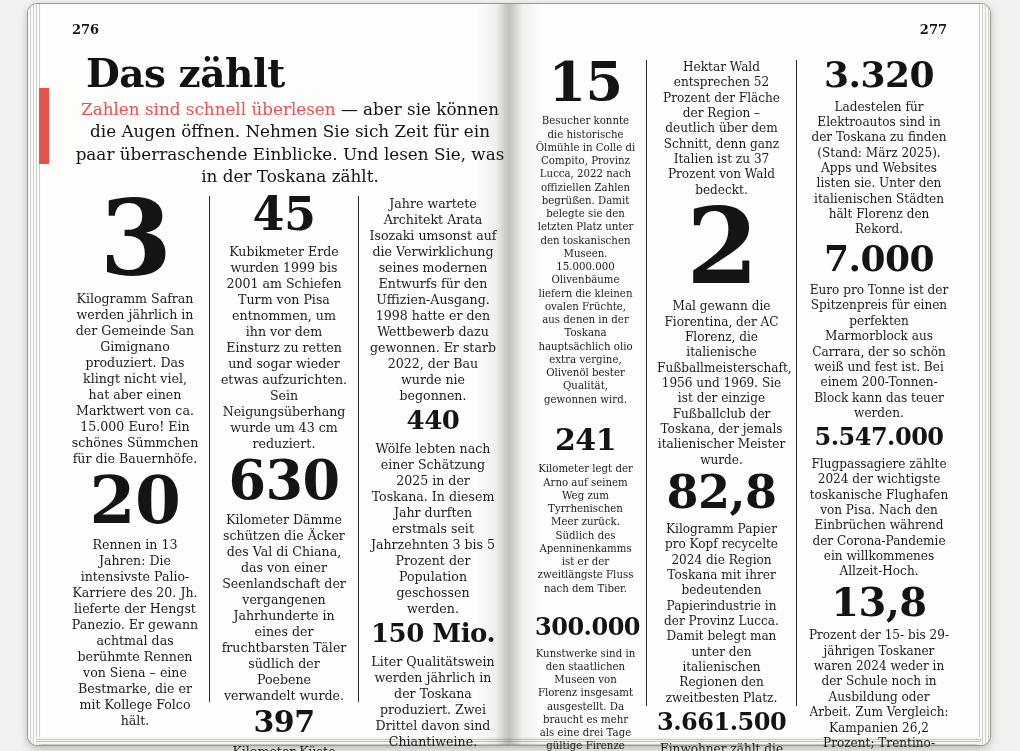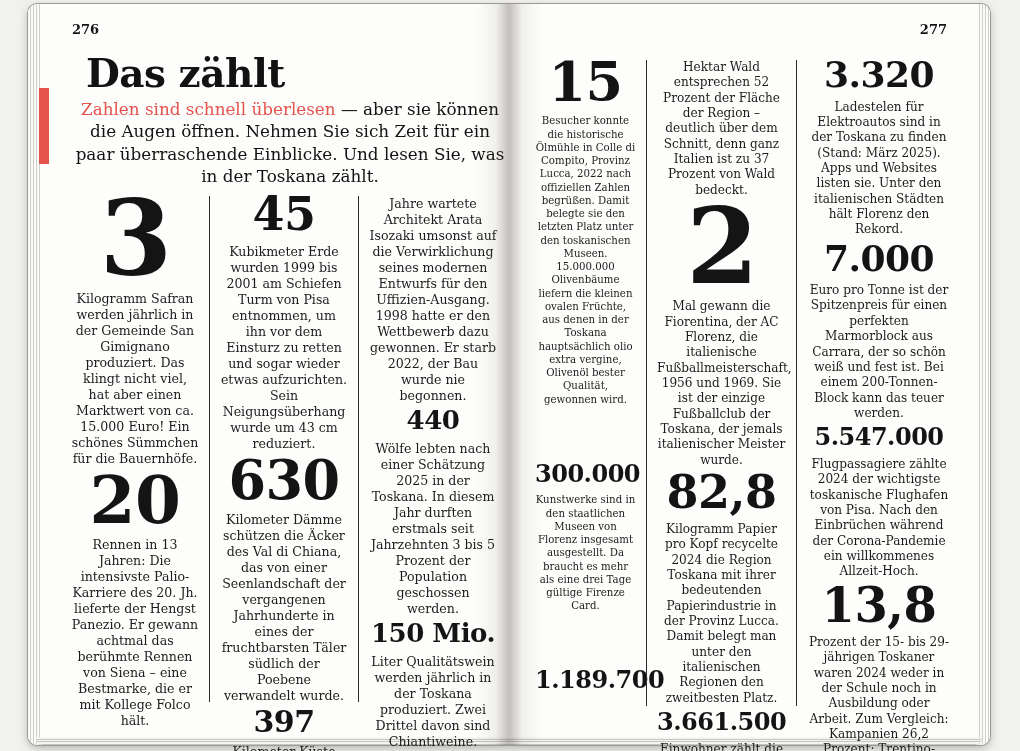--- a/index.html
+++ b/index.html
@@ -67,21 +67,21 @@
 
   .block { margin:0 0 6px; }
   .num {
     font-weight:700; color:#141414; line-height:.82; letter-spacing:-.5px;
     margin:0 0 10px;
   }
   .n104 { font-size:104px; letter-spacing:-2px; }
   .n66  { font-size:66px; }
   .n54  { font-size:54px; }
   .n46  { font-size:46px; }
-  .n40  { font-size:48px; }
+  .n40  { font-size:40px; }
   .n36  { font-size:36px; }
   .n30  { font-size:30px; }
   .n26  { font-size:26px; }
   .n24  { font-size:24px; }
   .txt { margin:0; font-size:12.6px; line-height:1.27; color:#1c1c1c; }
   .cols-r .txt { font-size:12.1px; }
   .c4 .txt { font-size:10.2px; line-height:1.3; }
 </style>
 </head>
 <body>
@@ -143,20 +143,24 @@
   <div class="page page-r">
     <div class="pagenum pn-r">277</div>
 
     <div class="cols cols-r">
       <div class="col c4">
         <div class="block">
           <div class="num n54">15</div>
           <p class="txt">Besucher konnte die historische Ölmühle in Colle di Compito, Provinz Lucca, 2022 nach offiziellen Zahlen begrüßen. Damit belegte sie den letzten Platz unter den toskanischen Museen. 15.000.000 Olivenbäume liefern die kleinen ovalen Früchte, aus denen in der Toskana hauptsächlich olio extra vergine, Olivenöl bester Qualität, gewonnen wird.</p>
         </div>
         <div class="block">
+          <div class="num n30">241</div>
+          <p class="txt">Kilometer legt der Arno auf seinem Weg zum Tyrrhenischen Meer zurück. Südlich des Apenninenkamms ist er der zweitlängste Fluss nach dem Tiber.</p>
+        </div>
+        <div class="block">
           <div class="num n24">300.000</div>
           <p class="txt">Kunstwerke sind in den staatlichen Museen von Florenz insgesamt ausgestellt. Da braucht es mehr als eine drei Tage gültige Firenze Card.</p>
         </div>
         <div class="block">
           <div class="num n24">1.189.700</div>
         </div>
       </div>
       <div class="col c5">
         <div class="block">
           <p class="txt">Hektar Wald entsprechen 52 Prozent der Fläche der Region – deutlich über dem Schnitt, denn ganz Italien ist zu 37 Prozent von Wald bedeckt.</p>

